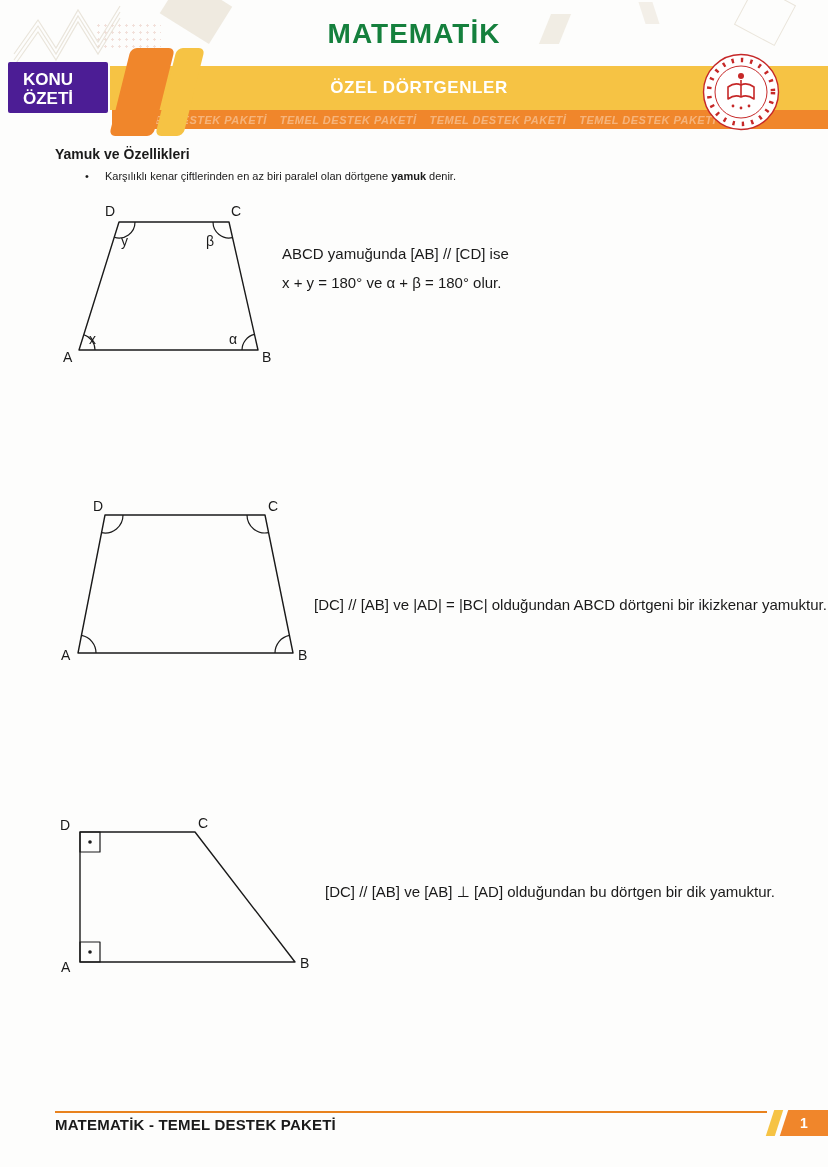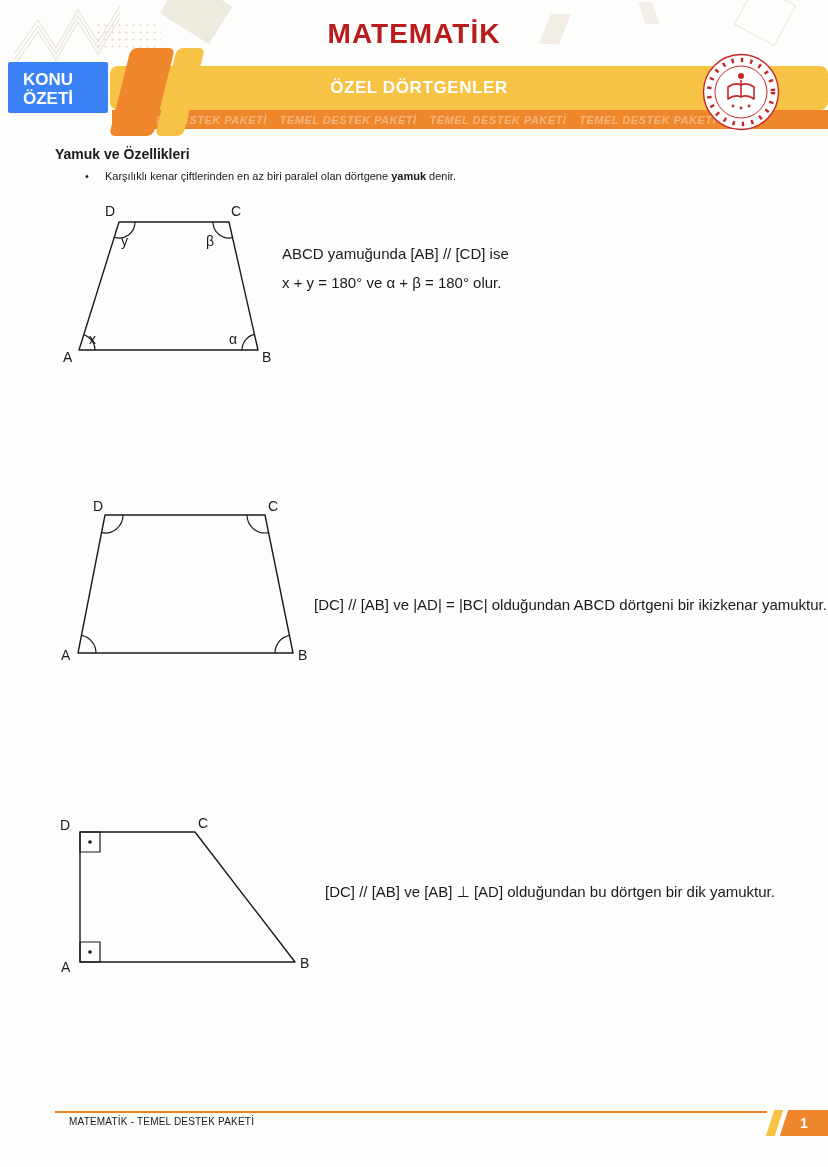--- a/index.html
+++ b/index.html
@@ -16,38 +16,38 @@
     background-image:radial-gradient(circle, rgba(214,158,138,.55) 1px, transparent 1.3px);
     background-size:7px 7px;opacity:.55;}
   .deco-square1{left:167px;top:-12px;width:58px;height:44px;background:#EFEAE0;transform:rotate(32deg);}
   .deco-square2{left:742px;top:-8px;width:44px;height:44px;border:1px solid #EAE5DB;transform:rotate(28deg);}
   .deco-bolt{left:545px;top:14px;width:20px;height:30px;background:#F1EDE4;transform:skewX(-22deg);}
   .deco-bolt2{left:642px;top:2px;width:14px;height:22px;background:#F3EFE8;transform:skewX(18deg);}
 
   
   .app-title{
     position:absolute;left:0;top:18px;width:828px;text-align:center;
-    font-size:28px;font-weight:bold;color:#b91c1c;letter-spacing:1px;z-index:2;
+    font-size:28px;font-weight:bold;color:#15803d;letter-spacing:1px;z-index:2;
   }
   .banner-yellow{
     position:absolute;left:110px;right:0;top:66px;height:44px;background:#F6C344;z-index:2;
-    display:flex;align-items:center;justify-content:center;box-sizing:border-box;padding-right:100px;border-radius:8px;
+    display:flex;align-items:center;justify-content:center;box-sizing:border-box;padding-right:100px;
   }
   .banner-title{font-size:17px;font-weight:bold;color:#ffffff;letter-spacing:.6px;}
   .strip{
     position:absolute;left:112px;right:0;top:110px;height:19px;background:#F0862B;z-index:2;
     display:flex;align-items:center;justify-content:space-between;
     box-sizing:border-box;padding:0 112px 0 18px;overflow:hidden;
   }
   .strip span{
     font-size:11px;font-weight:bold;font-style:italic;letter-spacing:.5px;
     color:rgba(255,255,255,.38);white-space:nowrap;
   }
   .konu-badge{
-    position:absolute;left:8px;top:62px;width:100px;height:51px;background:#3b82f6;
+    position:absolute;left:8px;top:62px;width:100px;height:51px;background:#4c1d95;
     z-index:4;color:#fff;font-weight:bold;font-size:17px;line-height:19px;
     box-sizing:border-box;padding:8px 0 3px 15px;border-radius:2px;
   }
   .slant-orange{position:absolute;left:120px;top:48px;width:44px;height:88px;background:#F0862B;
     transform:skewX(-14deg);border-radius:6px;z-index:3;}
   .slant-yellow{position:absolute;left:166px;top:48px;width:28px;height:88px;background:#F6C344;
     transform:skewX(-14deg);border-radius:6px;z-index:3;}
   .logo{position:absolute;left:702px;top:53px;width:78px;height:78px;z-index:5;}
 
   
@@ -65,21 +65,21 @@
   .fig2{left:58px;top:498px;}
   .fig3{left:48px;top:815px;}
 
   .caption{position:absolute;font-size:15px;z-index:1;white-space:nowrap;}
   .cap1{left:282px;top:239px;line-height:29px;}
   .cap2{left:314px;top:596px;}
   .cap3{left:325px;top:883px;}
 
   
   .footer-line{position:absolute;left:55px;width:712px;top:1111px;height:2px;background:#E8821E;z-index:1;}
-  .footer-text{position:absolute;left:55px;top:1116px;font-size:10px;font-weight:normal;letter-spacing:.2px;z-index:1;margin-left:14px;}
+  .footer-text{position:absolute;left:55px;top:1116px;font-size:15px;font-weight:bold;letter-spacing:.2px;z-index:1;}
   .page-badge-stripe{position:absolute;left:770px;top:1110px;width:9px;height:26px;background:#F6C344;transform:skewX(-18deg);z-index:1;}
   .page-badge{position:absolute;left:784px;top:1110px;width:50px;height:26px;background:#F0862B;transform:skewX(-18deg);z-index:1;}
   .page-badge span{display:block;transform:skewX(18deg);color:#fff;font-weight:bold;font-size:14px;
     line-height:26px;text-align:center;margin-left:-10px;}
 </style>
 </head>
 <body>
 
 <div class="page">
 

